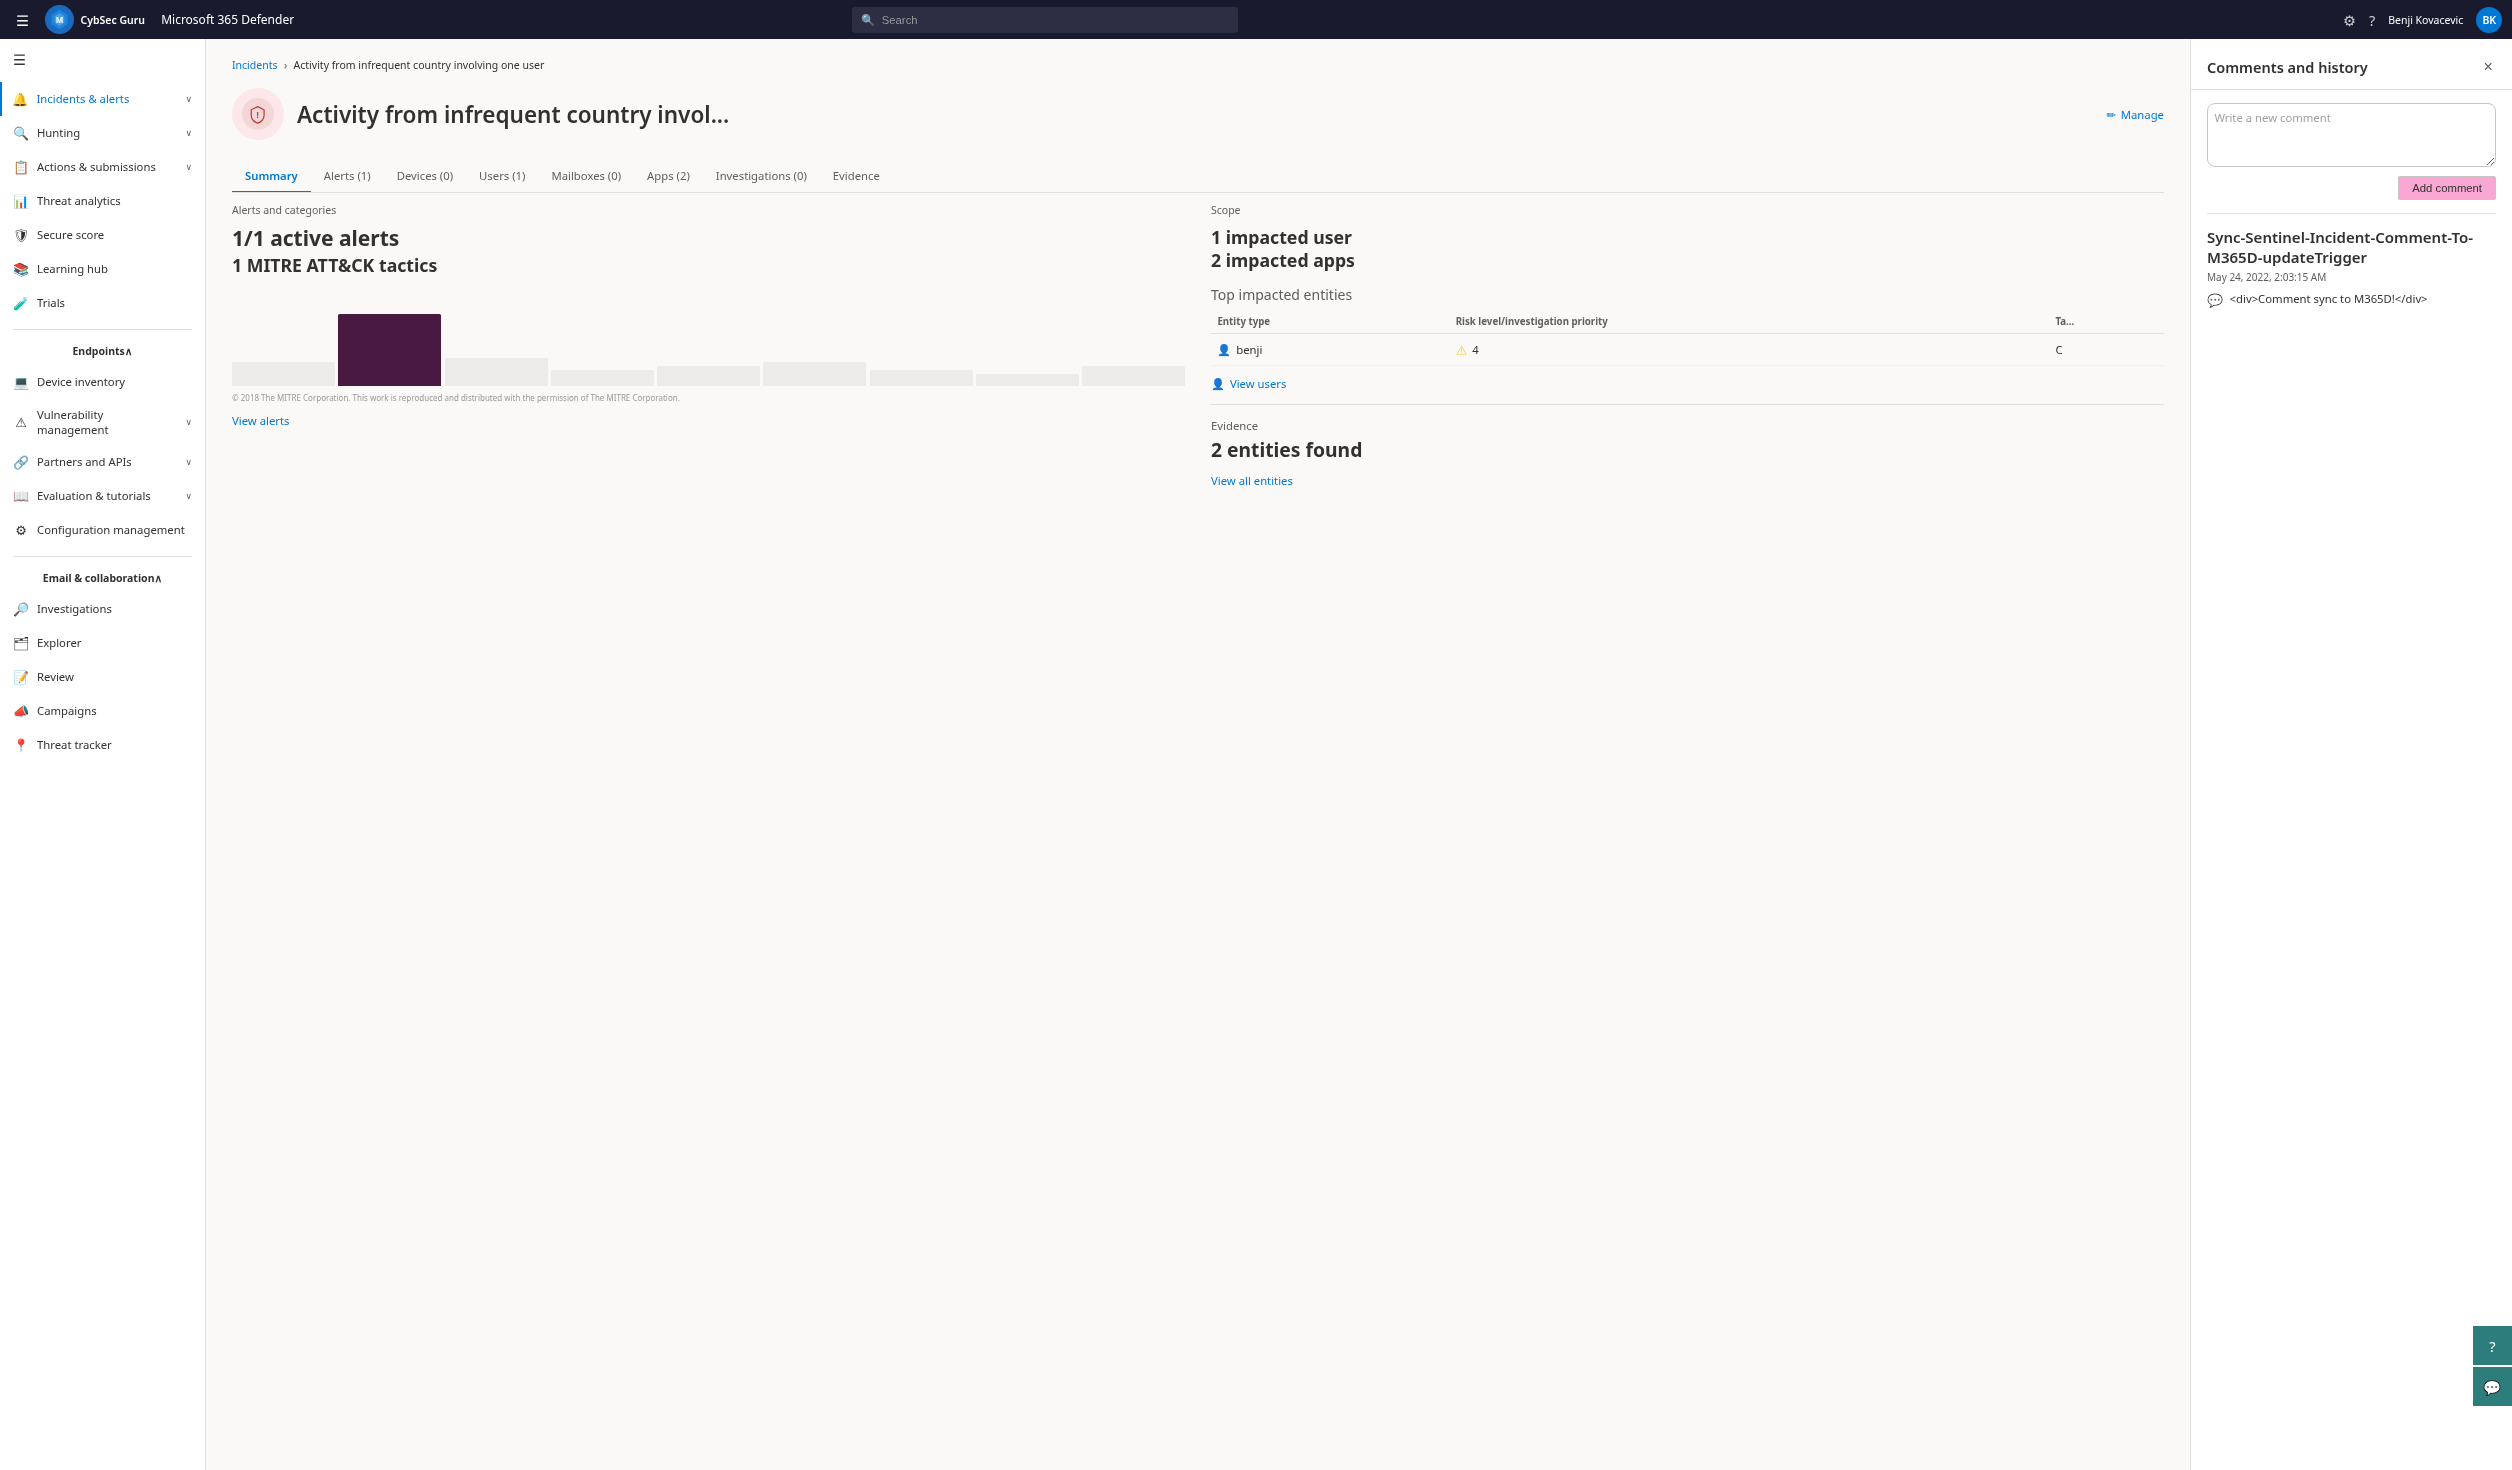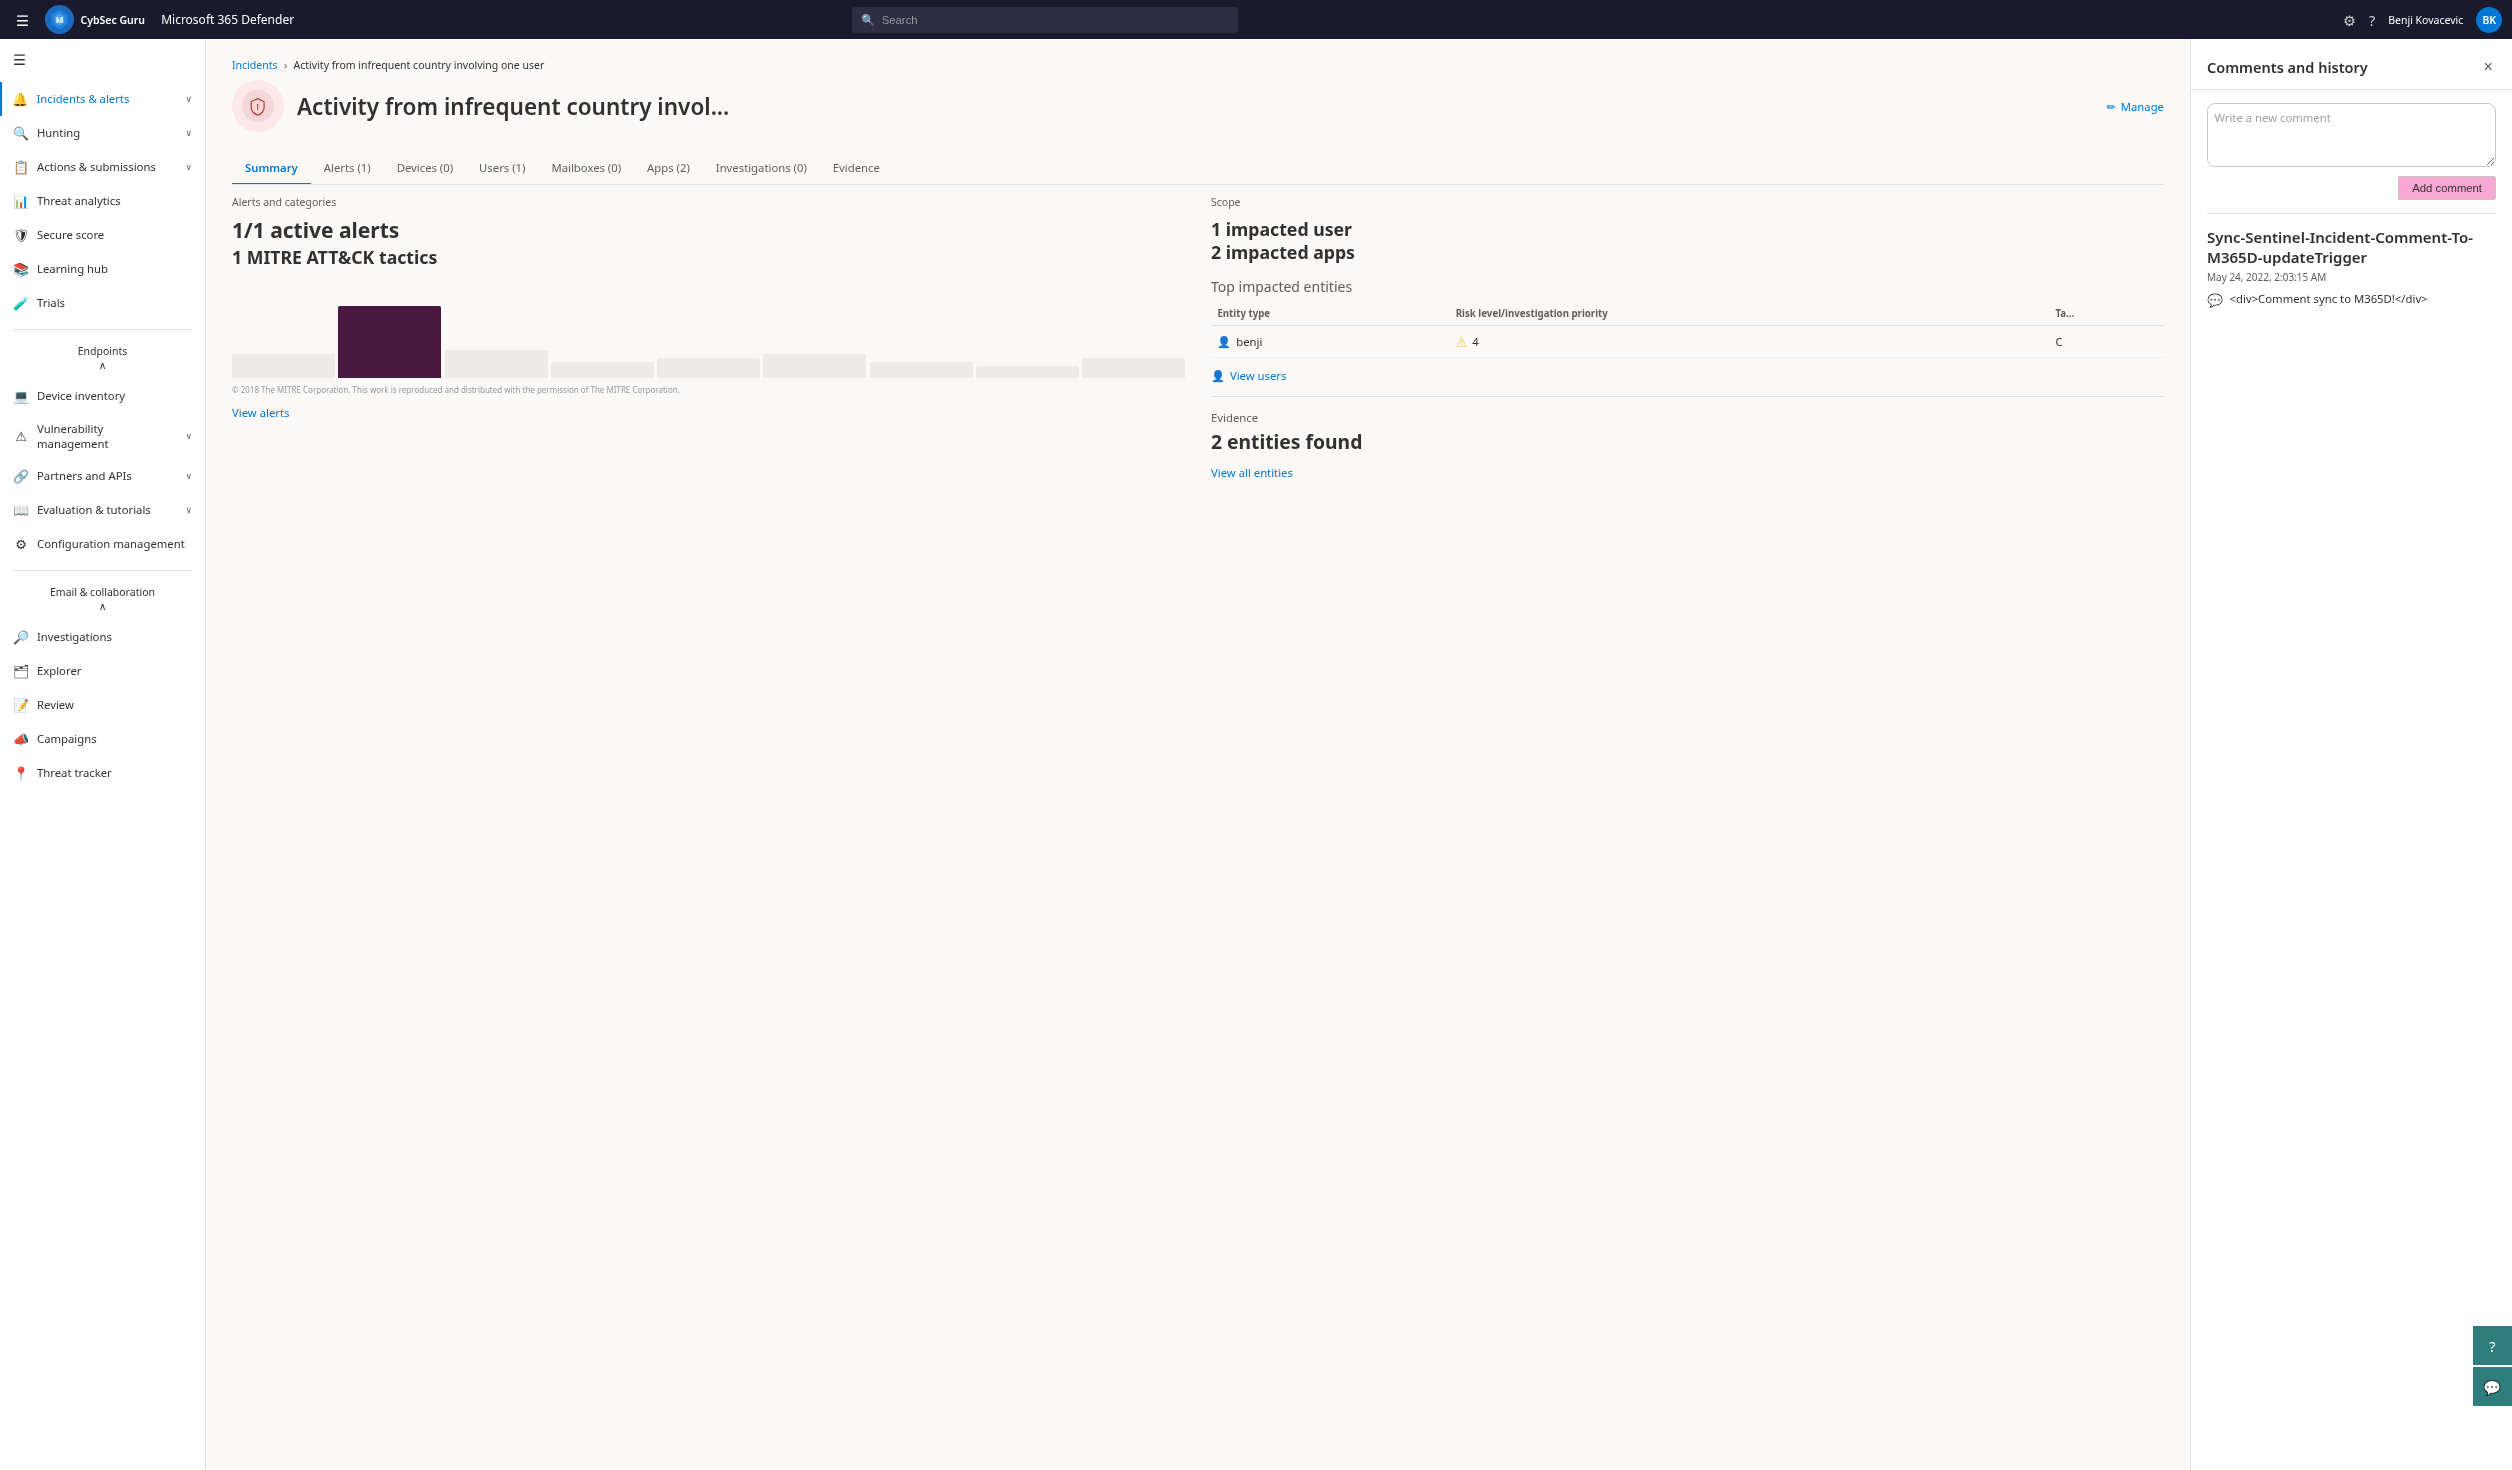--- a/index.html
+++ b/index.html
@@ -43,29 +43,29 @@
     .sidebar-item {
       display: flex; align-items: center; padding: 8px 13px; cursor: pointer; color: #323130; gap: 8px;
       font-size: 11.3px; position: relative;
     }
     .sidebar-item.active { color: #0078d4; border-left: 2.4px solid #0078d4; padding-left: 10.5px; }
     .sidebar-item-icon { width: 16px; text-align: center; flex-shrink: 0; font-size: 13px; }
     .sidebar-item-label { flex: 1; }
     .sidebar-item-chevron { font-size: 8.9px; color: #605e5c; }
     .sidebar-divider { height: 0.8px; background: #e0e0e0; margin: 6.4px 13px; }
     .sidebar-section-header {
-      padding: 8px 13px 3.2px; font-size: 10.5px; font-weight: 400; color: #323130; display: flex; align-items: center; justify-content: center; cursor: pointer; flex-direction: column;
+      padding: 8px 13px 3.2px; font-size: 10.5px; font-weight: 700; color: #323130; display: flex; align-items: center; justify-content: center; cursor: pointer;
     }
 
     
     .content-area { flex: 1; display: flex; overflow: hidden; background: #faf9f8; }
     .main-content { flex: 1; overflow-y: auto; padding: 19.3px 26px; min-width: 0; }
 
     
-    .breadcrumb { display: flex; align-items: flex-end; gap: 6.4px; font-size: 10.5px; color: #0078d4; margin-bottom: 8px; }
+    .breadcrumb { display: flex; align-items: flex-end; gap: 6.4px; font-size: 10.5px; color: #0078d4; margin-bottom: 16px; }
     .breadcrumb-sep { color: #605e5c; }
     .breadcrumb-current { color: #323130; }
     .breadcrumb-link { cursor: pointer; }
 
     
     .incident-header { display: flex; align-items: center; gap: 13px; margin-bottom: 19.3px; }
     .incident-icon-wrap {
       width: 52px; height: 52px; border-radius: 50%; background: #fde7e9; display: flex; align-items: center; justify-content: center; flex-shrink: 0;
     }
     .incident-icon-inner {

